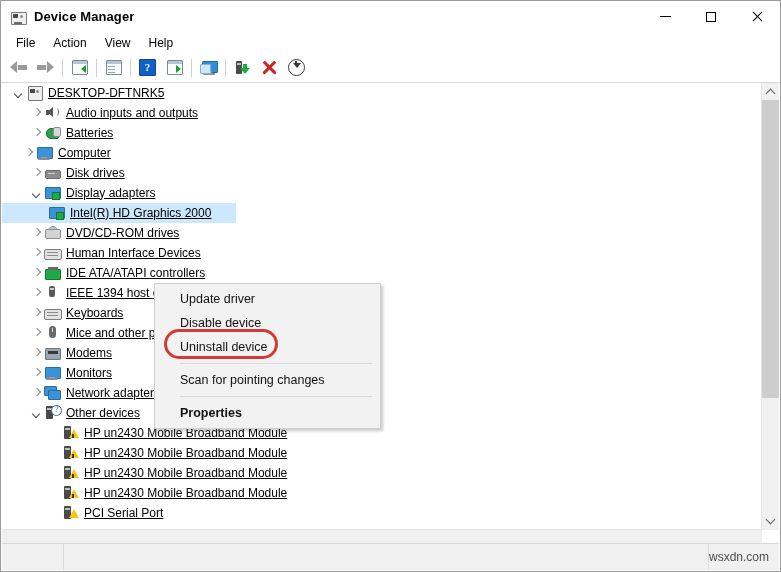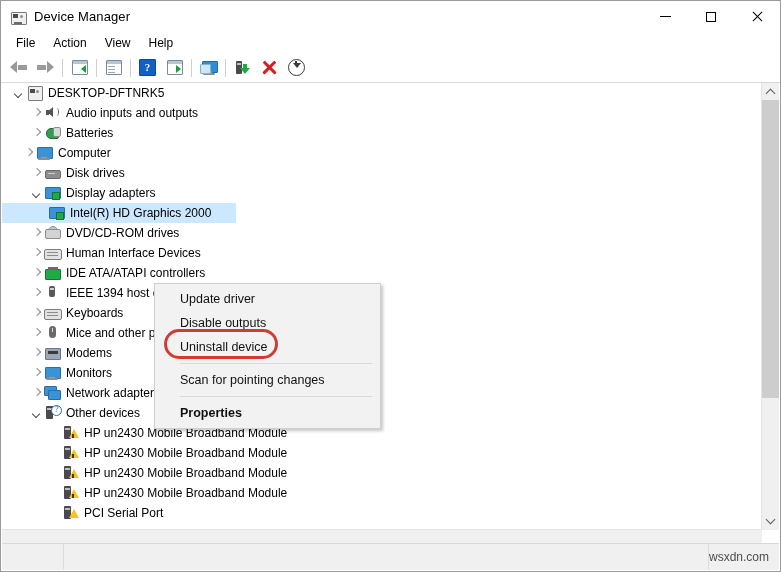--- a/index.html
+++ b/index.html
@@ -34,21 +34,21 @@
     background:#4a4a4a;
   }
   .ti-dot{
     position:absolute;left:10px;top:6px;width:3px;height:3px;
     background:#8d8d8d;border-radius:50%;
   }
   .ti-base{
     position:absolute;left:4px;top:13px;width:8px;height:2px;background:#6b6b6b;
   }
   .title-text{
-    font-size:13px;color:#000;letter-spacing:0.1px;
+    font-size:13px;color:#000;letter-spacing:0.1px;font-weight:bold;
   }
   .win-buttons{
     position:absolute;right:0;top:0;height:31px;display:flex;
   }
   .win-btn{
     width:46px;height:31px;display:flex;align-items:center;justify-content:center;
     background:transparent;
   }
   .glyph-min{width:11px;height:1px;background:#000;display:block;}
   .glyph-max{width:10px;height:10px;border:1px solid #000;display:block;box-sizing:border-box;}
@@ -130,20 +130,21 @@
     position:absolute;left:1px;right:1px;top:82px;bottom:27px;
     background:#ffffff;overflow:hidden;
   }
   .tree{
     position:absolute;left:0;top:0;right:25px;bottom:14px;
     overflow:hidden;
   }
   .row{
     height:20px;display:flex;align-items:center;position:relative;
     white-space:nowrap;
+    text-decoration:underline;
   }
   .chev{
     width:13px;height:13px;position:relative;flex:0 0 auto;margin-right:1px;
   }
   .chev.collapsed:after{
     content:"";position:absolute;left:4px;top:2.5px;
     width:5px;height:5px;border-right:1.6px solid #8a8a8a;border-top:1.6px solid #8a8a8a;
     transform:rotate(45deg);
   }
   .chev.expanded:after{
@@ -588,21 +589,21 @@
 
     <div class="vscroll">
       <div class="vs-btn vs-up"></div>
       <div class="vs-thumb"></div>
       <div class="vs-btn vs-dn" style="position:absolute;bottom:0;left:0;"></div>
     </div>
     <div class="hscroll"></div>
 
     <div class="ctxmenu" id="ctxmenu">
         <div class="ctx-item">Update driver</div>
-        <div class="ctx-item">Disable outputs</div>
+        <div class="ctx-item">Disable device</div>
         <div class="ctx-item">Uninstall device</div>
         <div class="ctx-sep"></div>
         <div class="ctx-item">Scan for pointing changes</div>
         <div class="ctx-sep"></div>
         <div class="ctx-item bold">Properties</div>
         <div class="ctx-highlight"></div>
       </div>
   </div>
 
   <div class="statusbar">

